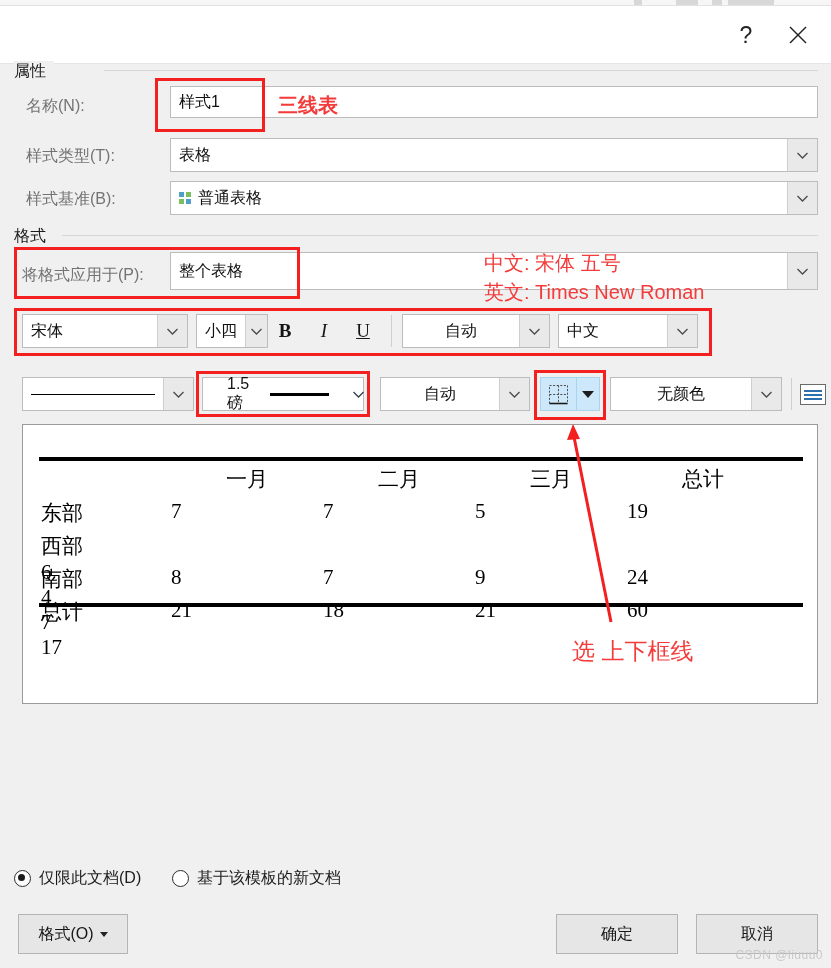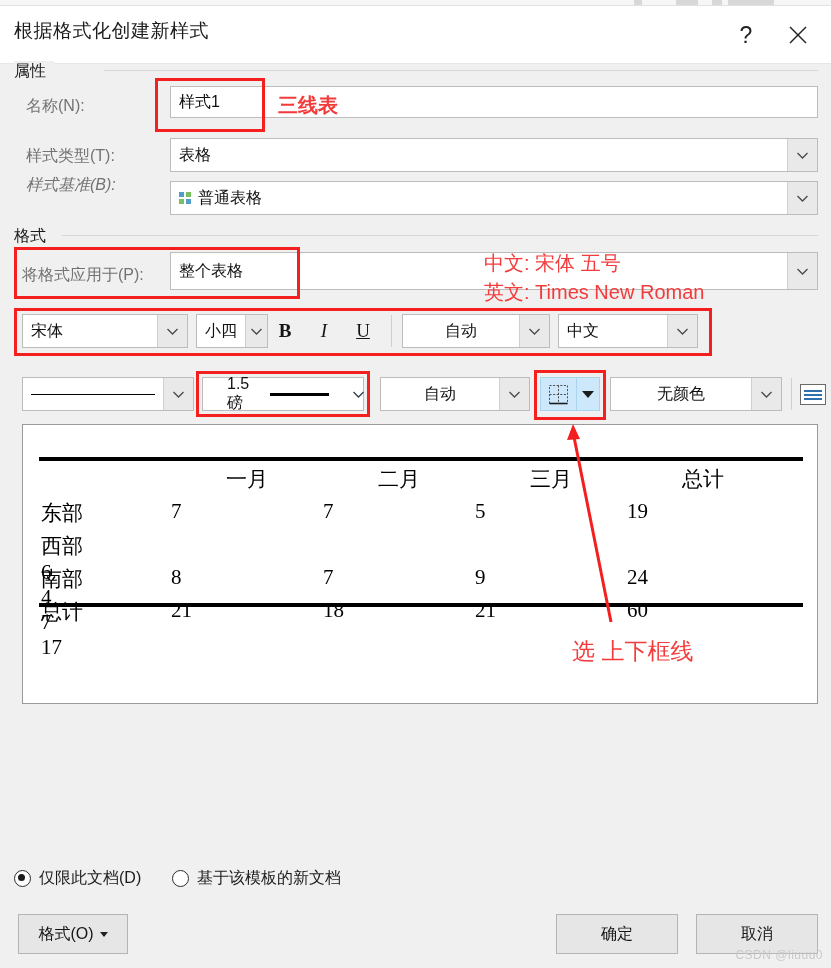--- a/index.html
+++ b/index.html
@@ -180,21 +180,20 @@
 <div class="dialog">
 
   <div class="bg-sliver">
     <div class="chip" style="left:634px;width:8px;"></div>
     <div class="chip" style="left:676px;width:22px;"></div>
     <div class="chip" style="left:712px;width:10px;"></div>
     <div class="chip" style="left:728px;width:46px;"></div>
   </div>
 
   <div class="titlebar">
-    <div class="title-text">根据格式化创建新样式</div>
     <div class="tb-btn tb-help">
       <span>?</span>
     </div>
     <div class="tb-btn tb-close">
       <svg width="22" height="22" viewBox="0 0 22 22" aria-hidden="true">
         <line x1="3" y1="3" x2="19" y2="19" stroke="#222" stroke-width="1.5"></line>
         <line x1="19" y1="3" x2="3" y2="19" stroke="#222" stroke-width="1.5"></line>
       </svg>
     </div>
   </div>
@@ -212,21 +211,21 @@
     <span class="cval">表格</span>
     <span class="arrow">
       <span class="chev">
           <svg viewBox="0 0 11 7">
             <path d="M0.5 1 L5.5 6 L10.5 1" fill="none" stroke="#4a4a4a" stroke-width="1.3"></path>
           </svg>
         </span>
     </span>
   </div>
 
-  <div class="field-label" style="left:26px; top:175px;font-style:italic;">样式基准(B):</div>
+  <div class="field-label" style="left:26px; top:189px;">样式基准(B):</div>
   <div class="combo" style="left:170px; top:181px; width:648px; height:34px;">
     <span class="cval">
       <span class="tbl-icon">
         <i style="left:0;top:0;background:#4f9fc9;"></i>
         <i style="left:7px;top:0;background:#7bbf5e;"></i>
         <i style="left:0;top:7px;background:#7bbf5e;"></i>
         <i style="left:7px;top:7px;background:#4f9fc9;"></i>
       </span>
       <span>普通表格</span>
     </span>

